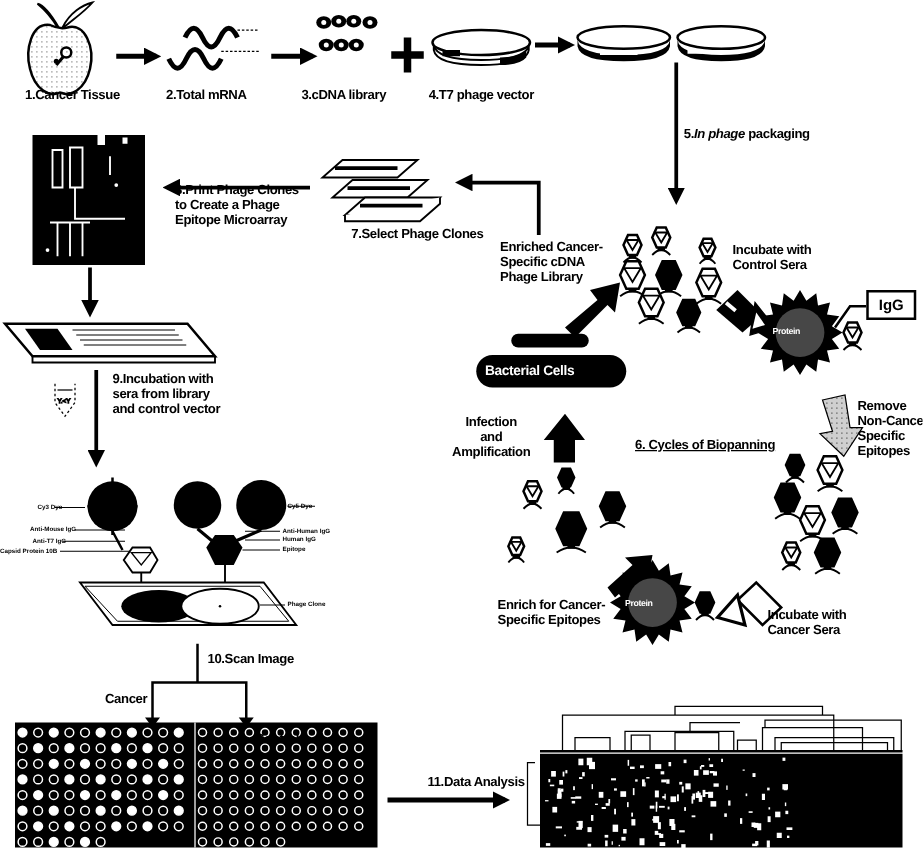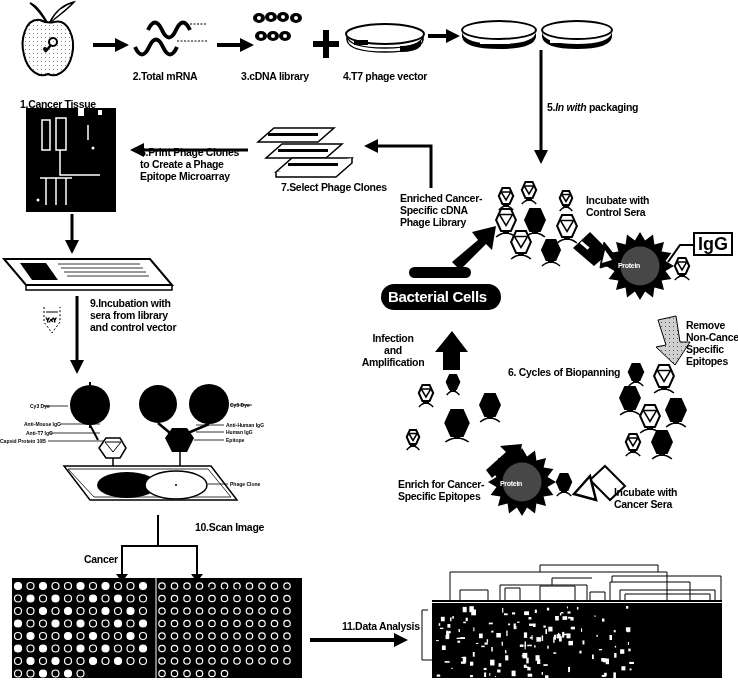--- a/index.html
+++ b/index.html
@@ -2,21 +2,21 @@
 <html><head>
 <meta charset="utf-8">
 <style>
   html,body{margin:0;padding:0;background:#fff;}
   body{width:738px;height:681px;position:relative;overflow:hidden;font-family:"Liberation Sans",sans-serif;color:#000;}
   .lbl{position:absolute;font-size:10.5px;line-height:12px;font-weight:bold;letter-spacing:-0.3px;white-space:nowrap;}
   .lbl.c{text-align:center;}
   .tiny{position:absolute;font-size:5px;font-weight:bold;white-space:nowrap;line-height:6px;}
   svg{position:absolute;left:0;top:0;}
   .it{font-style:italic;}
-  .igg{position:absolute;left:693px;top:232px;width:36px;height:20px;border:2px solid #000;font-size:18px;font-weight:bold;text-align:center;line-height:20px;background:#fff;}
+  .igg{position:absolute;left:693px;top:232px;width:36px;height:20px;border:2px solid #000;font-size:12px;font-weight:bold;text-align:center;line-height:20px;background:#fff;}
 </style>
 </head>
 <body>
 
 <svg width="738" height="681" viewBox="0 0 738 681">
   <defs>
     <marker id="ah" markerWidth="8" markerHeight="8" refX="6" refY="4" orient="auto" markerUnits="userSpaceOnUse">
       <path d="M0,0 L8,4 L0,8 Z" fill="#000"></path>
     </marker>
     <marker id="ahb" markerWidth="14" markerHeight="14" refX="10" refY="7" orient="auto" markerUnits="userSpaceOnUse">
@@ -689,27 +689,27 @@
     </g>
 
   <path d="M668,262 L680,245 L693,245" fill="none" stroke="#000" stroke-width="2"></path>
 
   <g>
     <rect x="409" y="267" width="62" height="11" rx="5.5" fill="#000"></rect>
     <rect x="381" y="284" width="120" height="26" rx="13" fill="#000"></rect>
   </g>
 </svg>
 
-<div class="lbl c" style="left:20px;top:70px;width:70px;margin-top:28px;">1.Cancer Tissue</div>
+<div class="lbl c" style="left:20px;top:70px;width:70px;">1.Cancer Tissue</div>
 <div class="lbl c" style="left:130px;top:70px;width:70px;">2.Total mRNA</div>
 <div class="lbl c" style="left:240px;top:70px;width:70px;">3.cDNA library</div>
 <div class="lbl c" style="left:335px;top:70px;width:100px;">4.T7 phage vector</div>
 
 <div class="lbl" style="left:547px;top:101px;">
-  <span>5.</span><span class="it">In with</span><span> packaging</span>
+  <span>5.</span><span class="it">In phage</span><span> packaging</span>
 </div>
 
 <div class="lbl" style="left:140px;top:146px;">
   <div>8.Print Phage Clones</div>
   <div>to Create a Phage</div>
   <div>Epitope Microarray</div>
 </div>
 <div class="lbl" style="left:245px;top:181px;margin-left:36px;">7.Select Phage Clones</div>
 
 <div class="lbl" style="left:400px;top:192px;">
@@ -725,54 +725,54 @@
 
 <div class="igg">IgG</div>
 
 <div class="lbl" style="left:686px;top:319px;">
   <div>Remove</div>
   <div>Non-Cancer</div>
   <div>Specific</div>
   <div>Epitopes</div>
 </div>
 
-<div class="lbl" style="left:508px;top:366px;">6. Cycles of Biopanning</div>
+<div class="lbl" style="left:508px;top:350px;text-decoration:underline;">6. Cycles of Biopanning</div>
 
 <div class="lbl c" style="left:358px;top:332px;width:70px;">
   <div>Infection</div>
   <div>and</div>
   <div>Amplification</div>
 </div>
 
 <div class="lbl" style="left:398px;top:478px;">
   <div>Enrich for Cancer-</div>
   <div>Specific Epitopes</div>
 </div>
 
 <div class="lbl" style="left:614px;top:486px;">
   <div>Incubate with</div>
   <div>Cancer Sera</div>
 </div>
 
-<div class="lbl" style="left:388px;top:291px;color:#fff;font-size:15px;">Bacterial Cells</div>
+<div class="lbl" style="left:388px;top:291px;color:#fff;font-size:11px;">Bacterial Cells</div>
 <div class="lbl" style="left:618px;top:260px;color:#fff;font-size:7px;">Protein</div>
 <div class="lbl" style="left:500px;top:478px;color:#fff;font-size:7px;">Protein</div>
 
 <div class="lbl" style="left:90px;top:297px;">
   <div>9.Incubation with</div>
   <div>sera from library</div>
   <div>and control vector</div>
 </div>
 
 <div class="tiny" style="left:30px;top:403px;">Cy3 Dye</div>
 <div class="tiny" style="left:24px;top:421px;">Anti-Mouse IgG</div>
 <div class="tiny" style="left:26px;top:430px;">Anti-T7 IgG</div>
 <div class="tiny" style="left:0px;top:438px;">Capsid Protein 10B</div>
 <div class="tiny" style="left:230px;top:402px;">Cy5 Dye</div>
 <div class="tiny" style="left:226px;top:422px;">Anti-Human IgG</div>
 <div class="tiny" style="left:226px;top:429px;">Human IgG</div>
 <div class="tiny" style="left:226px;top:437px;">Epitope</div>
 <div class="tiny" style="left:230px;top:481px;">Phage Clone</div>
 
-<div class="lbl" style="left:166px;top:521px;margin-left:29px;">10.Scan Image</div>
+<div class="lbl" style="left:166px;top:521px;">10.Scan Image</div>
 <div class="lbl" style="left:84px;top:553px;">Cancer</div>
 <div class="lbl" style="left:204px;top:553px;margin-top:32px;">Control</div>
 <div class="lbl" style="left:318px;top:620px;margin-left:24px;">11.Data Analysis</div>
 
 </body></html>

